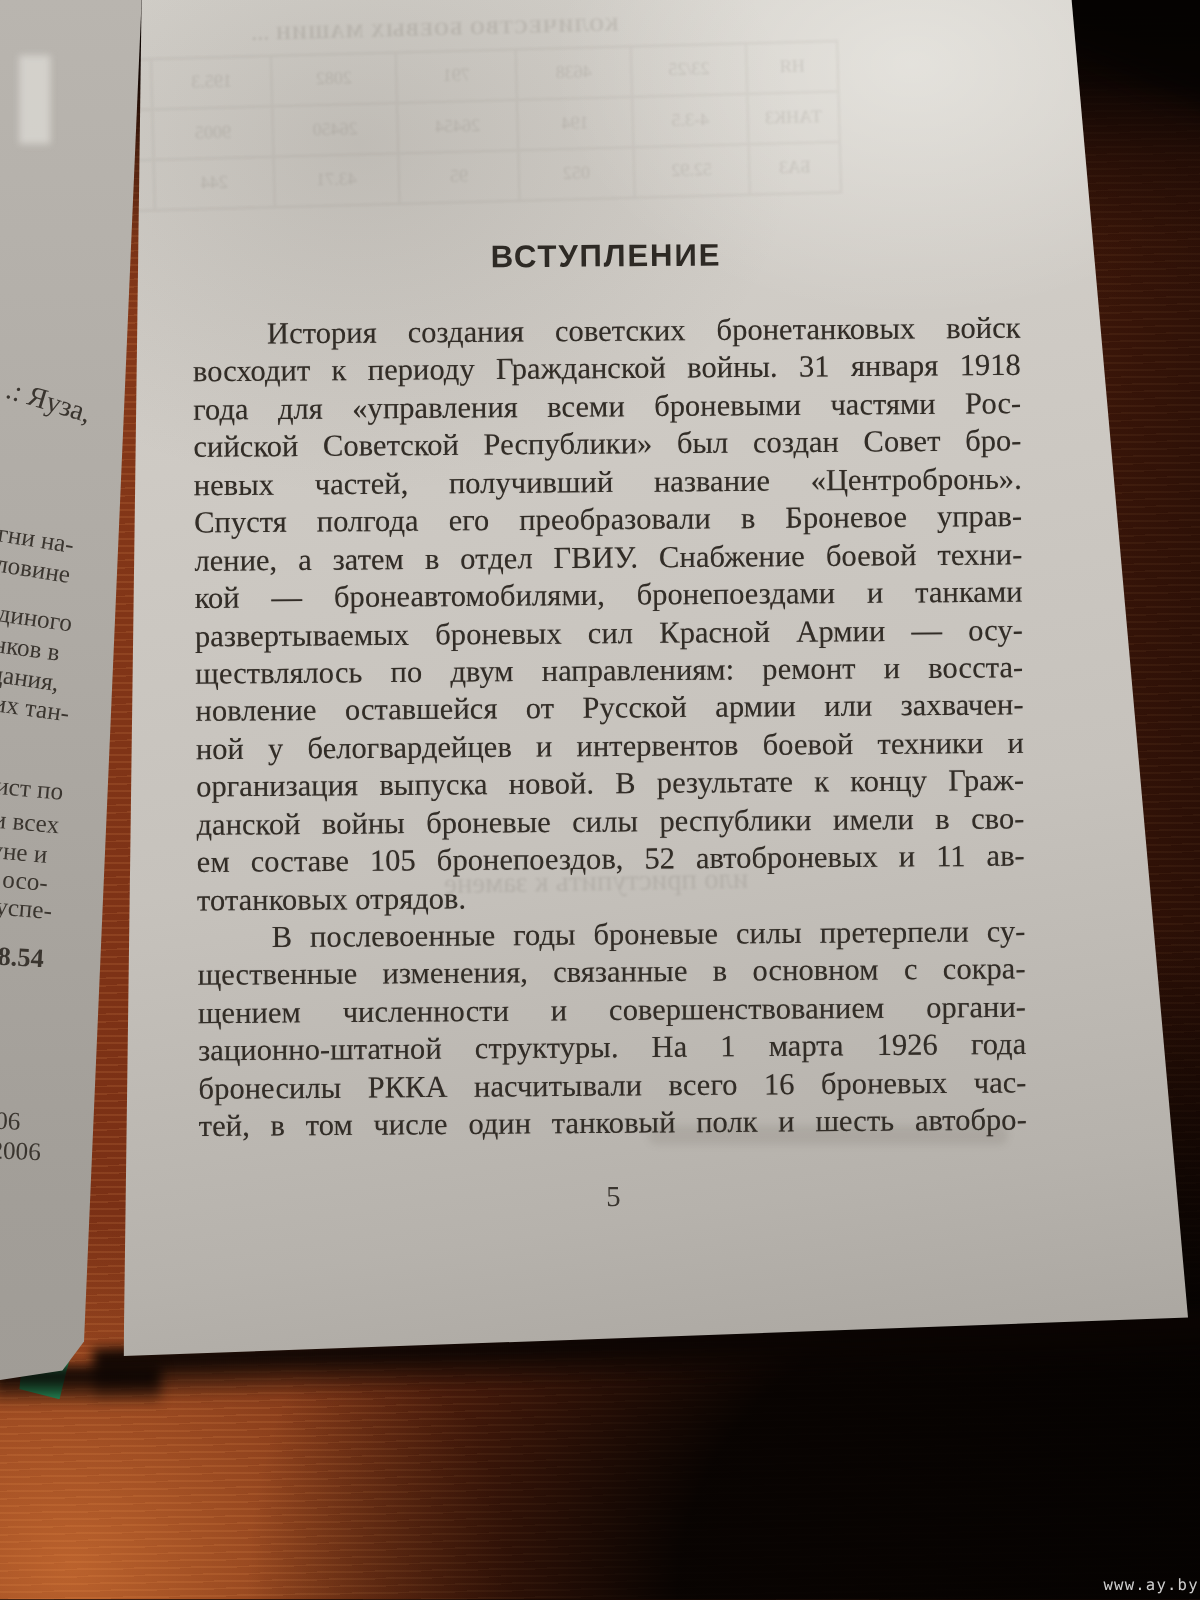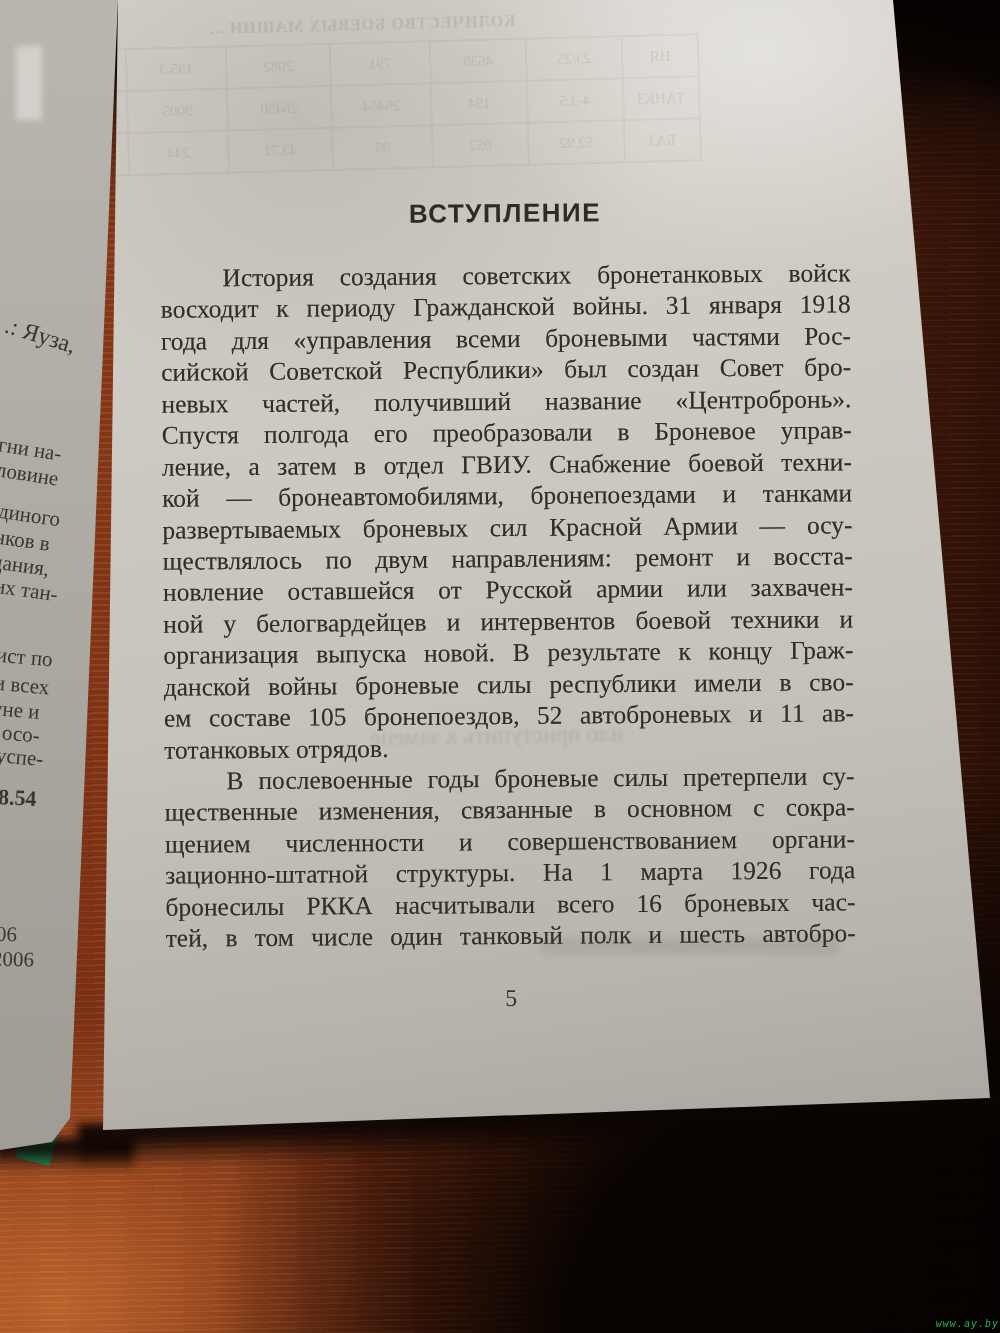--- a/index.html
+++ b/index.html
@@ -86,22 +86,22 @@
   .title{font-family:"Liberation Sans", sans-serif;font-weight:700;font-size:26px;
     letter-spacing:1.5px;text-align:center;margin:0 0 32px 0;color:#2e2a25;}
   .body-text{font-size:25.5px;color:#322d27;text-shadow:0 0 0.6px rgba(50,45,40,0.45);}
   .line{height:31.45px;text-align:justify;text-align-last:justify;overflow:hidden;}
   .line.indent{padding-left:62px;}
   .line.end{text-align-last:left;}
   .page-number{margin-top:32px;text-align:center;font-size:24px;color:#3a352f;}
 
   
   .watermark{position:absolute;right:1px;bottom:4px;
-    font-family:"DejaVu Sans Mono", monospace;font-size:10px;letter-spacing:1px;
-    color:#22c55e;opacity:0.9;font-style:italic;}
+    font-family:"DejaVu Sans Mono", monospace;font-size:13px;letter-spacing:1px;
+    color:#e5e5e5;opacity:0.9;}
 </style>
 </head>
 <body>
 
 <div class="photo">
 
   <div class="wood"></div>
   <div class="shadow-tri"></div>
 
   <div class="green-mark"></div>

